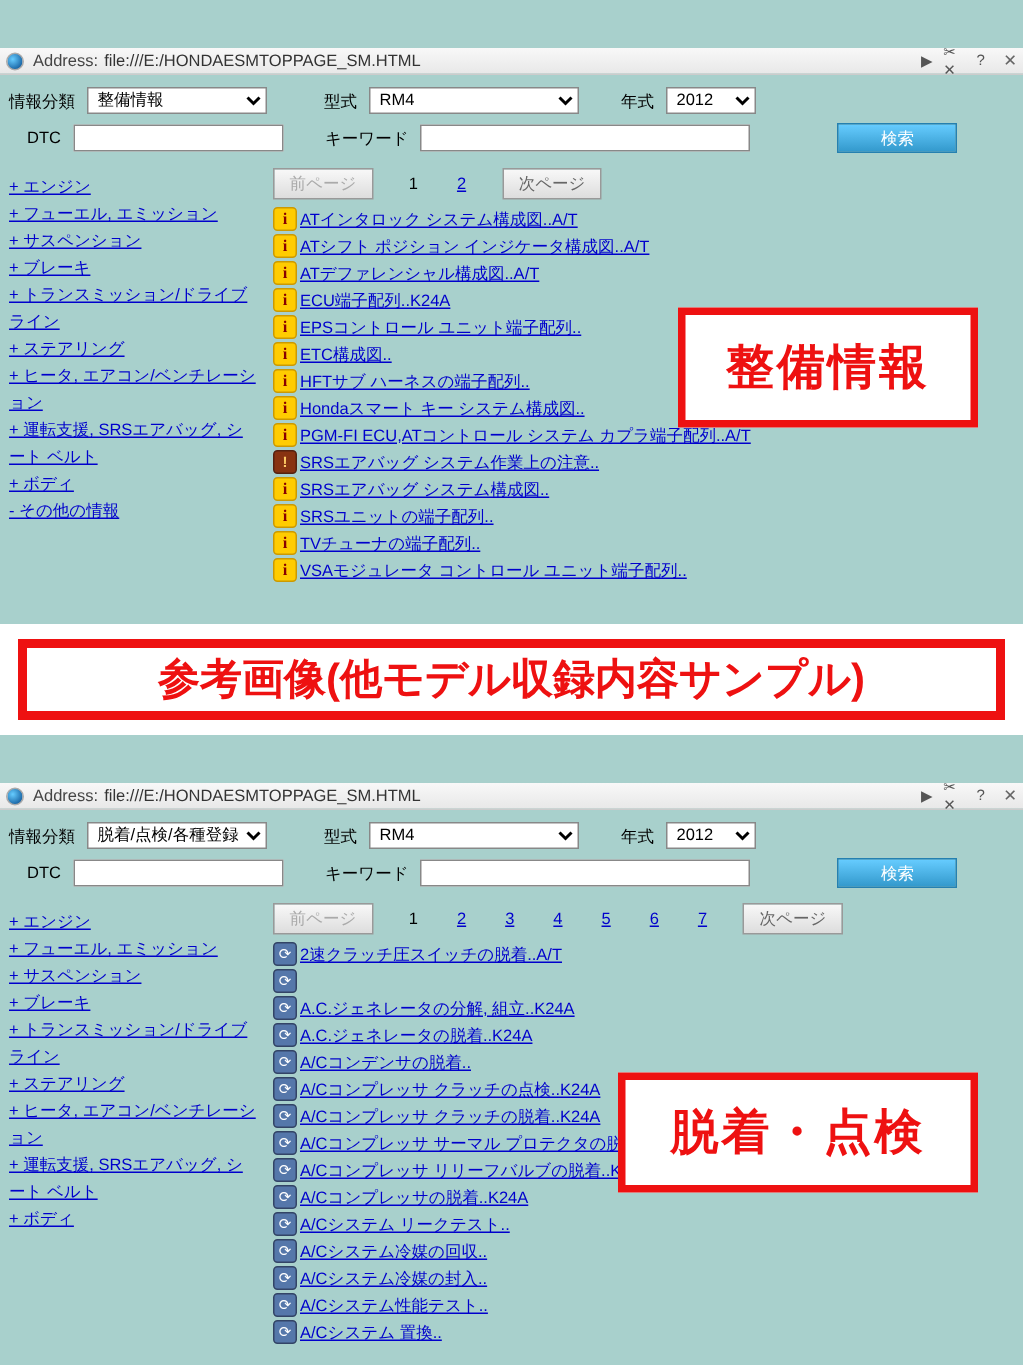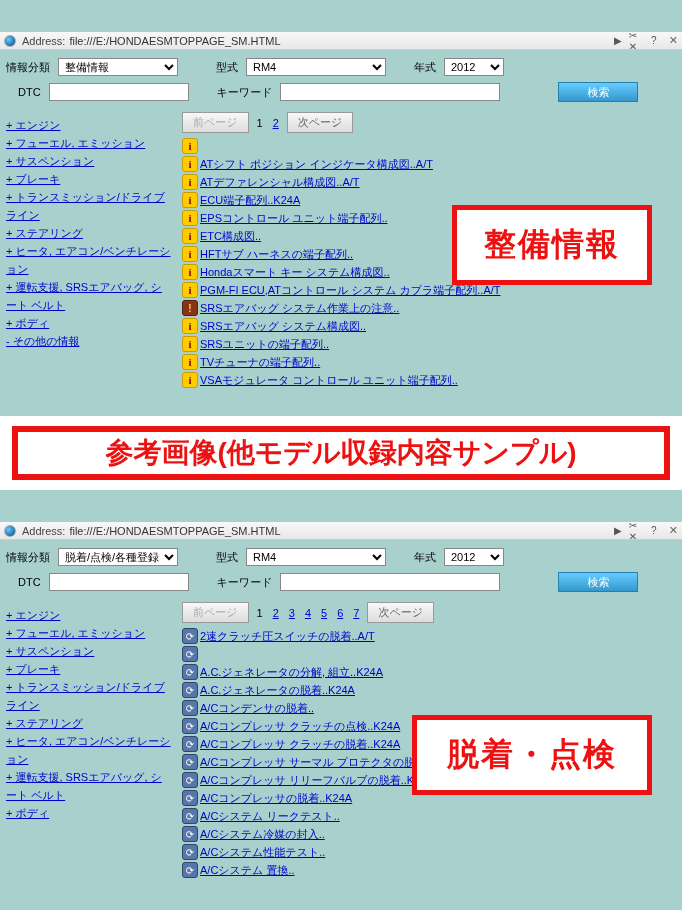--- a/index.html
+++ b/index.html
@@ -26,21 +26,21 @@
   .sel-year { width: 60px; }
   .txt-dtc { width: 140px; margin-right: 20px; }
   .txt-kw { width: 220px; }
   .btn-search { width: 80px; height: 20px; background: linear-gradient(#6cf,#39c); color: #fff; border: 1px solid #2580b0; font-size: 11px; cursor: pointer; margin-left: 50px; }
   
   .content { display: flex; }
   .sidebar { width: 178px; padding: 4px 6px; }
   .sidebar a { display: block; color: #0000cc; text-decoration: underline; font-size: 11px; line-height: 18px; }
   
   .results { flex: 1; padding: 0 4px; }
-  .pager { display: flex; align-items: center; gap: 6px; margin-bottom: 4px; }
+  .pager { display: flex; align-items: center; gap: 22px; margin-bottom: 4px; }
   .pager-btn { font-size: 11px; padding: 2px 10px; background: linear-gradient(#f8f8f8,#ddd); border: 1px solid #999; color: #666; cursor: pointer; }
   .pager-btn.disabled { color: #aaa; }
   .pager .pg { color: #0000cc; text-decoration: underline; cursor: pointer; font-size: 11px; padding: 0 2px; }
   .pager .pg.current { color: #000; text-decoration: none; }
   
   .result-row { display: flex; align-items: center; height: 18px; }
   .result-row .icon { width: 16px; height: 16px; flex-shrink: 0; margin-right: 2px; }
   .result-row a { color: #0000cc; text-decoration: underline; font-size: 11px; white-space: nowrap; }
   
   .icon-i { background: #ffcc00; border: 1px solid #c90; border-radius: 3px; display: flex; align-items: center; justify-content: center; }
@@ -106,20 +106,21 @@
     <div class="results">
       <div class="pager" id="pager-top">
           <button class="pager-btn disabled">前ページ</button>
           <span class="pg current">1</span>
           <span class="pg">2</span>
           <button class="pager-btn">次ページ</button>
         </div>
       <div id="results-top">
           <div class="result-row">
             <div class="icon icon-i"></div>
+            <a href="#">ATインタロック システム構成図..A/T</a>
           </div>
           <div class="result-row">
             <div class="icon icon-i"></div>
             <a href="#">ATシフト ポジション インジケータ構成図..A/T</a>
           </div>
           <div class="result-row">
             <div class="icon icon-i"></div>
             <a href="#">ATデファレンシャル構成図..A/T</a>
           </div>
           <div class="result-row">
@@ -270,20 +271,24 @@
           <div class="result-row">
             <div class="icon icon-m"></div>
             <a href="#">A/Cコンプレッサの脱着..K24A</a>
           </div>
           <div class="result-row">
             <div class="icon icon-m"></div>
             <a href="#">A/Cシステム リークテスト..</a>
           </div>
           <div class="result-row">
             <div class="icon icon-m"></div>
+            <a href="#">A/Cシステム冷媒の回収..</a>
+          </div>
+          <div class="result-row">
+            <div class="icon icon-m"></div>
             <a href="#">A/Cシステム冷媒の封入..</a>
           </div>
           <div class="result-row">
             <div class="icon icon-m"></div>
             <a href="#">A/Cシステム性能テスト..</a>
           </div>
           <div class="result-row">
             <div class="icon icon-m"></div>
             <a href="#">A/Cシステム 置換..</a>
           </div>

